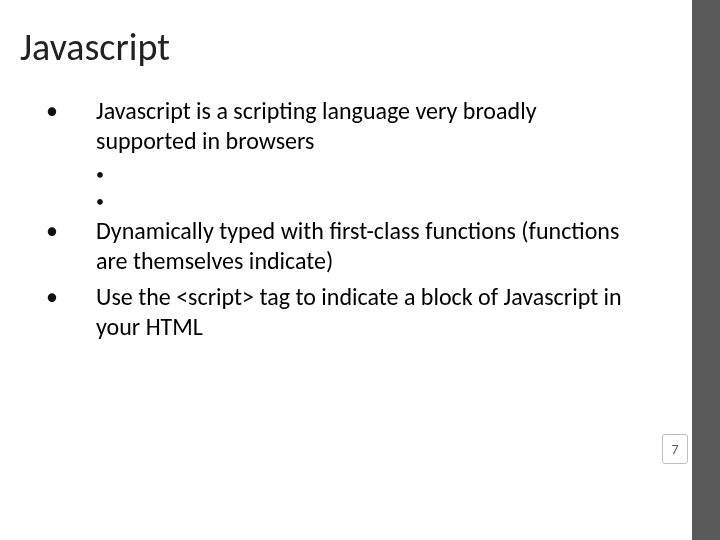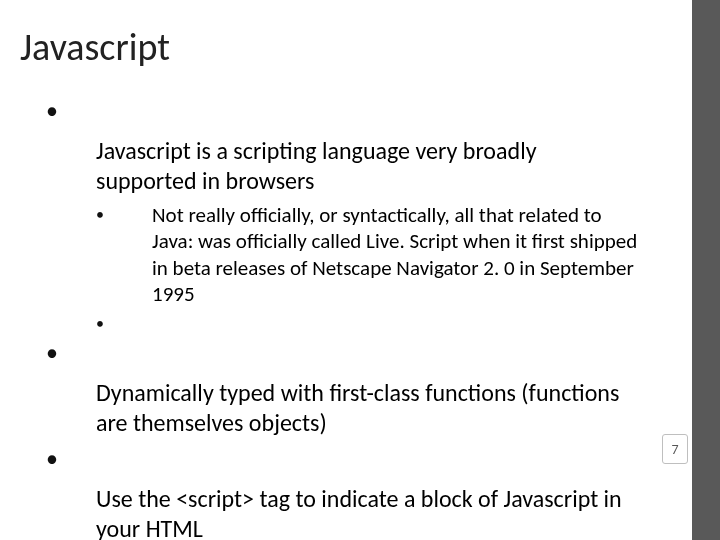--- a/index.html
+++ b/index.html
@@ -42,21 +42,20 @@
   }
   .lvl1 .bullet {
     width: 50px;
     flex: 0 0 50px;
     text-align: left;
     padding-left: 4px;
     color: #111;
   }
   .lvl1 .txt {
     flex: 1;
-    margin-top: 40px;
   }
   .lvl2 {
     display: flex;
     align-items: flex-start;
     font-size: 21px;
     line-height: 1.25;
     margin-left: 50px;
     margin-bottom: 4px;
   }
   .lvl2 .bullet {
@@ -104,30 +103,29 @@
 
   <div class="body">
 
     <div class="lvl1">
       <div class="bullet">•</div>
       <div class="txt">Javascript is a scripting language very broadly supported in browsers</div>
     </div>
 
     <div class="lvl2">
       <div class="bullet">•</div>
-      <div class="txt">Not really officially, or syntactically, all that related to Java: was officially called Live. Script when it first shipped in beta releases of Netscape Navigator 2. 0 in September 1995</div>
     </div>
 
     <div class="lvl2">
       <div class="bullet">•</div>
     </div>
 
     <div class="lvl1">
       <div class="bullet">•</div>
-      <div class="txt">Dynamically typed with first-class functions (functions are themselves objects)</div>
+      <div class="txt">Dynamically typed with first-class functions (functions are themselves indicate)</div>
     </div>
 
     <div class="lvl1">
       <div class="bullet">•</div>
       <div class="txt">Use the &lt;script&gt; tag to indicate a block of Javascript in your HTML</div>
     </div>
 
   </div>
 
   <div class="pagenum-box">7</div>

